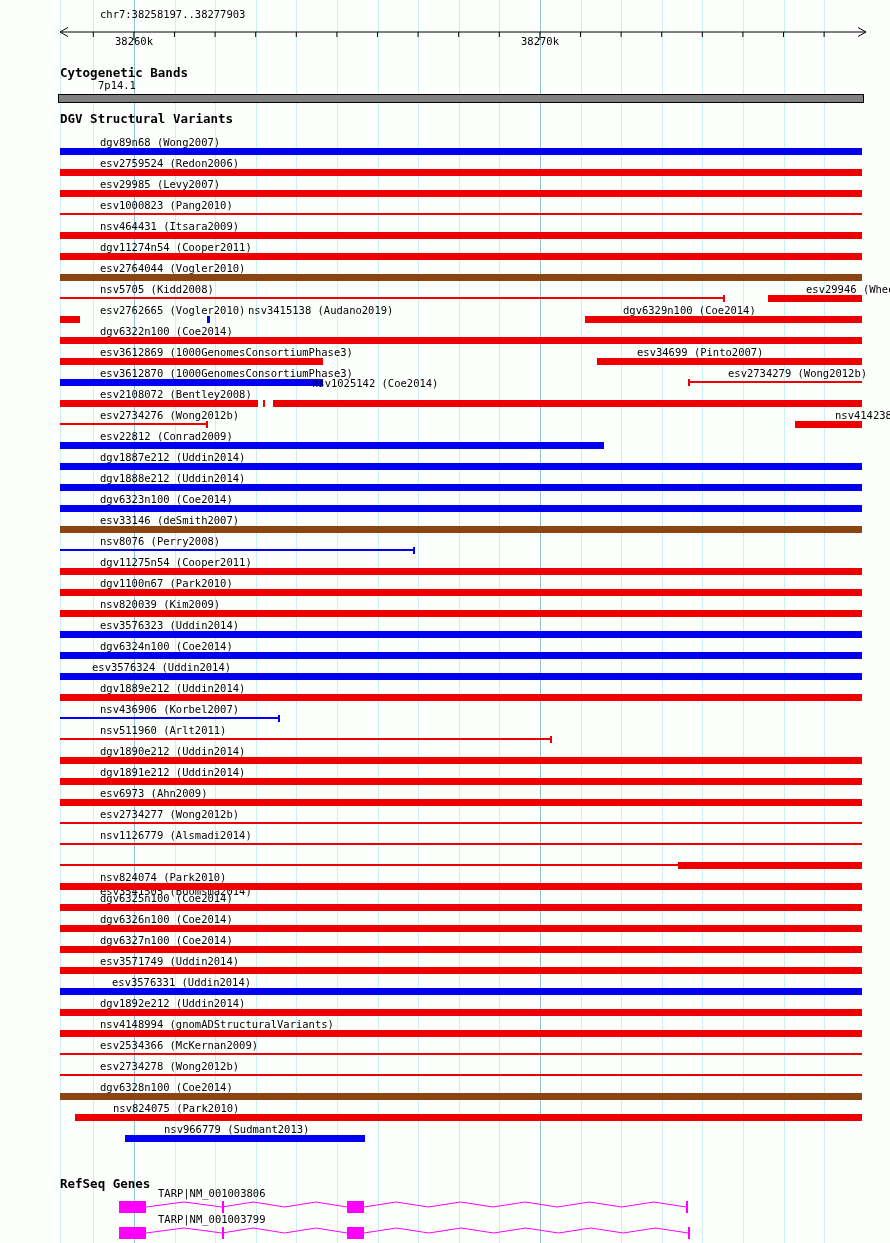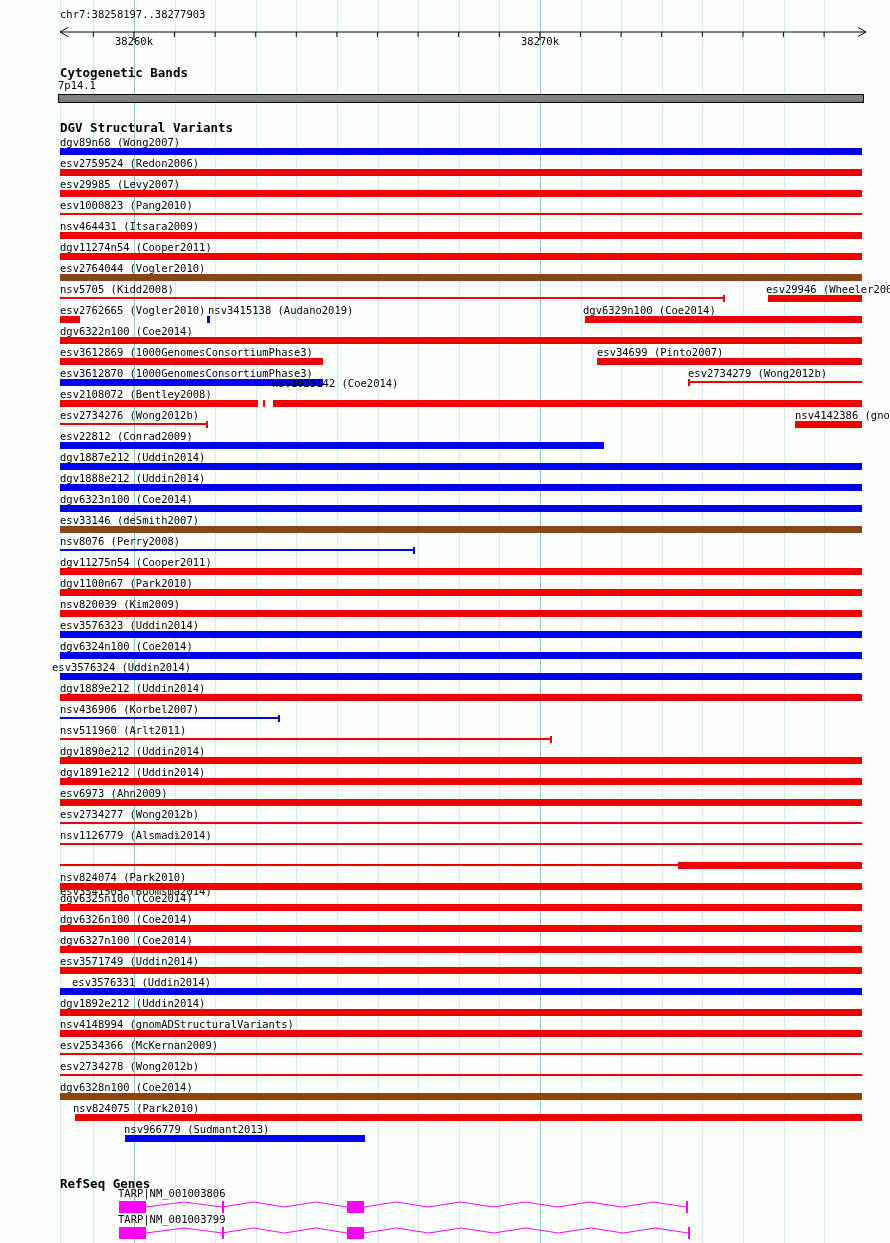--- a/index.html
+++ b/index.html
@@ -3,21 +3,21 @@
 <meta charset="utf-8">
 <style>
   html,body{margin:0;padding:0;background:#fff;}
   #canvas{
     position:relative; width:890px; height:1243px;
     background:#fdfffd; overflow:hidden;
     font-family:"DejaVu Sans Mono","Liberation Mono",monospace;
     color:#000;
   }
   .gridline{position:absolute;top:0;width:1px;height:1243px;}
-  .lbl{position:absolute;font-size:10.5px;line-height:11px;white-space:pre;}
+  .lbl{position:absolute;font-size:10.5px;line-height:11px;white-space:pre;padding-left:40px;}
   .hdr{position:absolute;font-size:12.5px;line-height:13px;font-weight:bold;white-space:pre;}
   .bar{position:absolute;height:7px;}
   .thin{position:absolute;height:2px;}
   .vtick{position:absolute;width:2px;height:7px;}
   .band{position:absolute;border:1px solid #000;}
   svg{position:absolute;left:0;}
   .rlabel{position:absolute;font-size:10.5px;line-height:11px;transform:translateX(-50%);}
 </style>
 </head>
 <body>
@@ -54,21 +54,21 @@
       <div class="rlabel" style="left: 134px; top: 36px;">38260k</div>
       <div class="rlabel" style="left: 540px; top: 36px;">38270k</div>
     </div>
 
   <div class="hdr" style="left:60px;top:66px;">Cytogenetic Bands</div>
   <div class="lbl" style="left:58px;top:80px;">7p14.1</div>
   <div id="band-layer">
       <div class="band" style="left: 58px; top: 94px; width: 804px; height: 7px; background: rgb(128, 128, 128);"></div>
     </div>
 
-  <div class="hdr" style="left:60px;top:121px;">DGV Structural Variants</div>
+  <div class="hdr" style="left:60px;top:112px;">DGV Structural Variants</div>
   <div id="dgv-layer">
       <div class="lbl" style="left: 60px; top: 137px;">dgv89n68 (Wong2007)</div>
       <div class="bar" style="left: 60px; top: 148px; width: 802px; background: rgb(0, 0, 238);"></div>
       <div class="lbl" style="left: 60px; top: 158px;">esv2759524 (Redon2006)</div>
       <div class="bar" style="left: 60px; top: 169px; width: 802px; background: rgb(238, 0, 0);"></div>
       <div class="lbl" style="left: 60px; top: 179px;">esv29985 (Levy2007)</div>
       <div class="bar" style="left: 60px; top: 190px; width: 802px; background: rgb(238, 0, 0);"></div>
       <div class="lbl" style="left: 60px; top: 200px;">esv1000823 (Pang2010)</div>
       <div class="thin" style="left: 60px; top: 213px; width: 802px; background: rgb(238, 0, 0);"></div>
       <div class="lbl" style="left: 60px; top: 221px;">nsv464431 (Itsara2009)</div>

